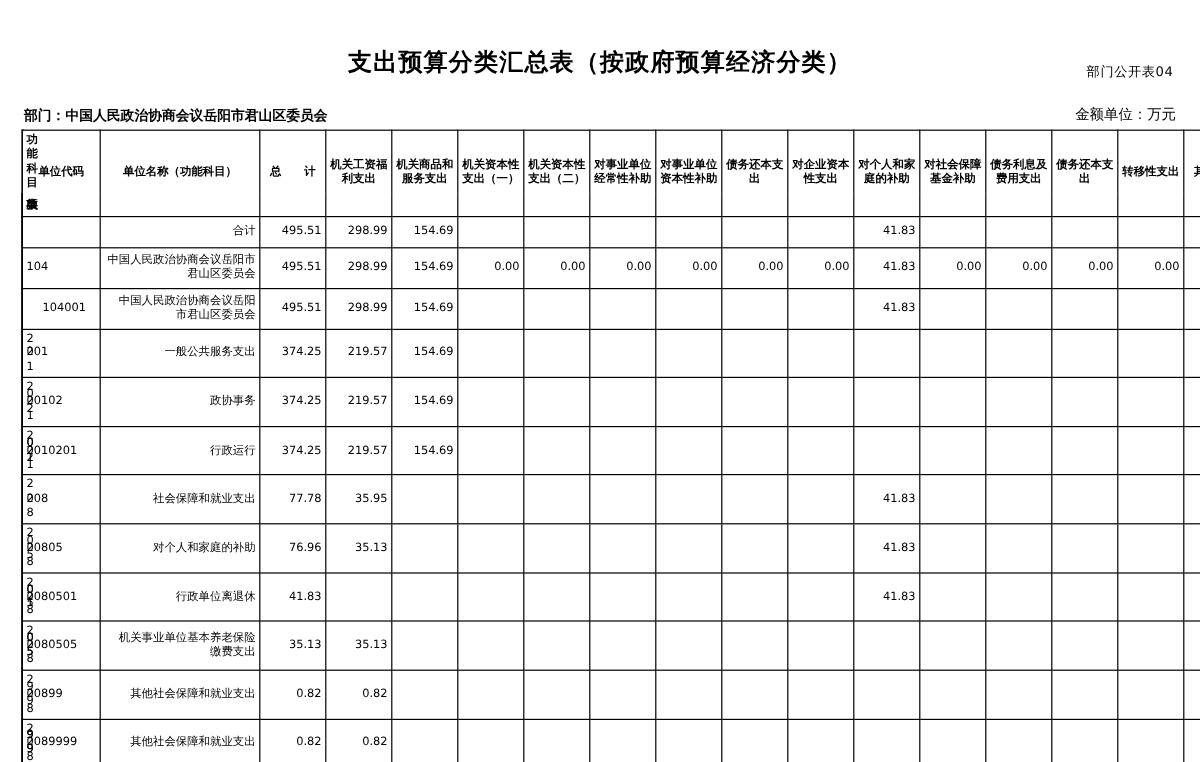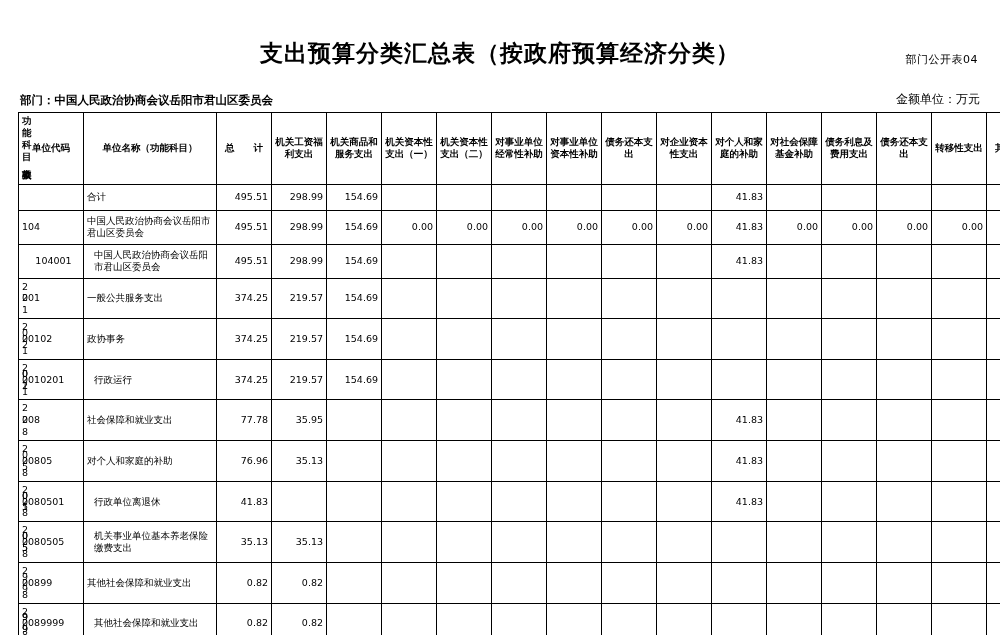--- a/index.html
+++ b/index.html
@@ -26,21 +26,21 @@
     position: absolute;
     top: 14px;
     right: 22px;
     font-size: 11px;
     font-family: "DejaVu Sans", sans-serif;
     letter-spacing: 0.5px;
     padding-left: 24px;
   }
   .doc-title {
     text-align: center;
-    font-size: 23px;
+    font-size: 20px;
     font-weight: bold;
     font-family: "DejaVu Sans", sans-serif;
     letter-spacing: 1px;
     margin-top: 38px;
     margin-bottom: 0;
   }
   .meta-row {
     display: flex;
     justify-content: space-between;
     align-items: flex-end;
@@ -87,21 +87,21 @@
   td.num {
     text-align: right;
     padding-right: 4px;
     height: 18px;
   }
   td.code {
     text-align: left;
     height: 18px;
   }
   td.name {
-    text-align: left;
+    text-align: right;
     padding-left: 4px;
   }
   td.name.i1 { padding-left: 10px; }
   tr.rowh { height: 26px; }
   tr.rowh2 { height: 34px; }
   .c-lei, .c-kuan, .c-xiang { width: 26px; }
   .c-unitcode { width: 58px; }
   .c-unitname { width: 126px; }
   .c-total { width: 48px; }
   .c-col { width: 48px; }

